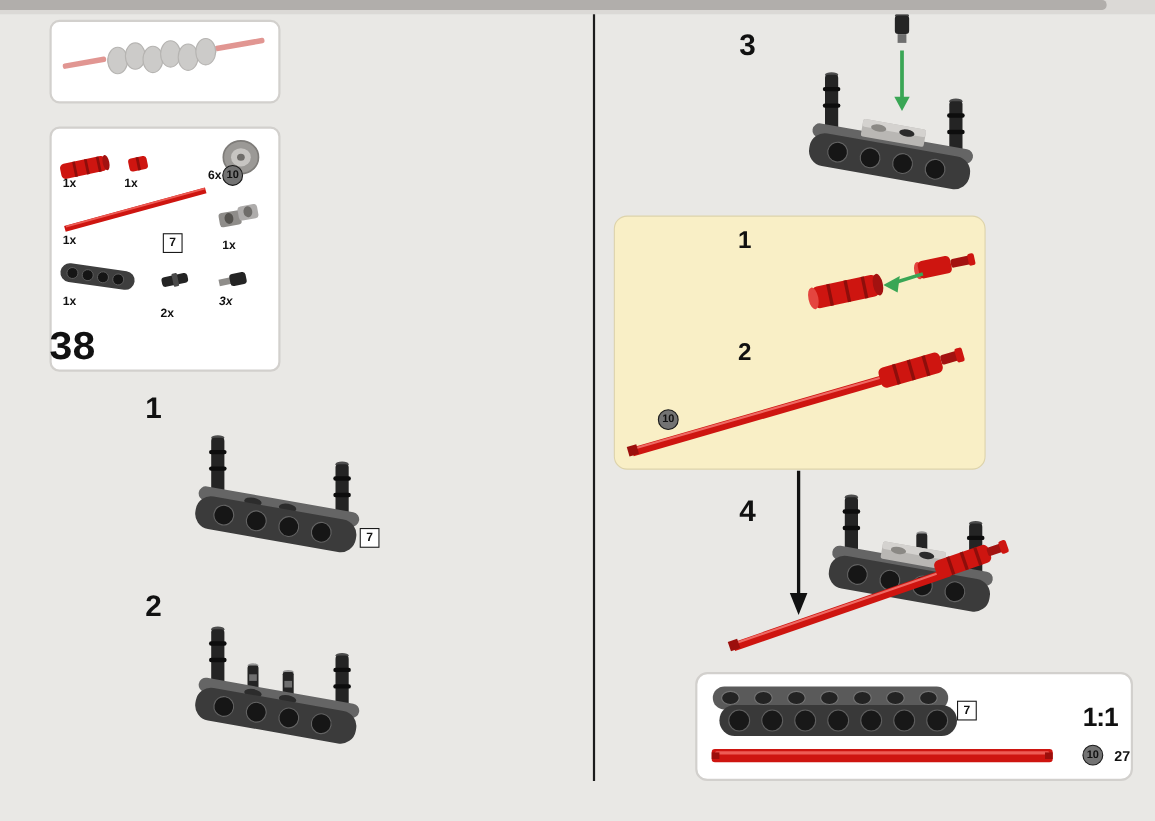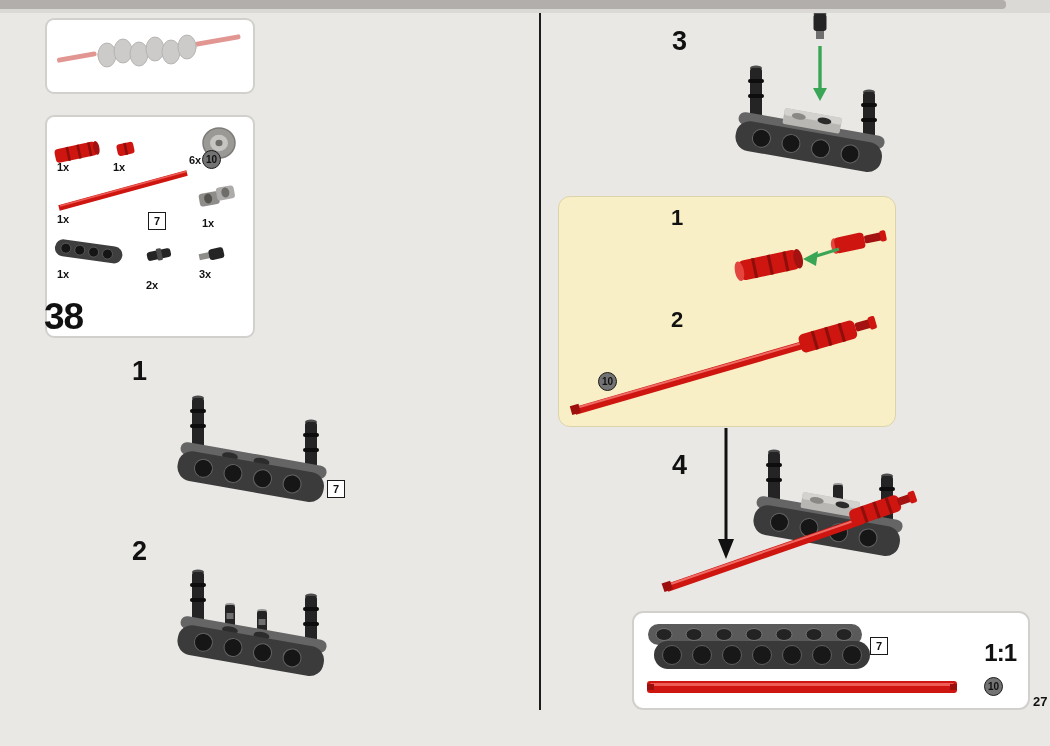--- a/index.html
+++ b/index.html
@@ -36,21 +36,21 @@
   .mini-label { position:absolute; font-size:22px; font-weight:800; }
   .callout {
     position:absolute;
     background:#f9efc6;
     border:1px solid #ddd3ab;
     border-radius:12px;
   }
   .divider { position:absolute; background:#1c1c1c; }
   .footer-strip { position:absolute; left:0; top:712; width:1050px; height:13px; background:#dbd9d6; }
   .progress-bar { position:absolute; left:0; top:714; width:1006px; height:9px; background:#b1aeab; border-radius:0 4px 4px 0; }
-  .page-num { position:absolute; left:1013px; top:694px; font-size:13px; font-weight:bold;margin-left:20px; }
+  .page-num { position:absolute; left:1013px; top:680px; font-size:13px; font-weight:bold; }
   .ratio-label { position:absolute; font-size:24px; font-weight:900; letter-spacing:-1px; }
   svg { display:block; }
 </style>
 </head>
 <body>
 
 <div class="panel" style="left:45px; top:18px; width:210px; height:76px;">
   <svg width="206" height="72" viewBox="0 0 206 72">
     <g opacity="0.75">
       <rect x="10" y="38" width="40" height="5" rx="2" fill="#d8736e" transform="rotate(-10 10 40)"></rect>
@@ -114,24 +114,24 @@
   </svg>
   <span class="count" style="left:10px; top:44px;">1x</span>
   <span class="count" style="left:66px; top:44px;">1x</span>
   <span class="badge-ci" style="left:131px; top:33px;">10</span>
   <span class="count" style="left:142px; top:37px;">6x</span>
   <span class="count" style="left:10px; top:96px;">1x</span>
   <span class="badge-sq" style="left:101px; top:95px;">7</span>
   <span class="count" style="left:155px; top:100px;">1x</span>
   <span class="count" style="left:10px; top:151px;">1x</span>
   <span class="count" style="left:99px; top:162px;">2x</span>
-  <span class="count" style="left:152px; top:151px;">3x</span>
+  <span class="count" style="left:152px; top:151px;font-style:italic;">3x</span>
 </div>
 
-<div class="step-big" style="left:44px; top:296px;">38</div>
+<div class="step-big" style="left:44px; top:296px;font-family:Liberation Mono, monospace;">38</div>
 
 <div class="sub-label" style="left:132px; top:356px;">1</div>
 <svg class="abs" style="left:172px; top:382px;" width="170" height="128" viewBox="0 0 170 128">
   <ellipse cx="26" cy="16" rx="6" ry="2.4" fill="#4d4d4d"></ellipse>
   <rect x="20" y="16" width="12" height="52" rx="3" fill="#242424"></rect>
   <rect x="18" y="27" width="16" height="4" rx="2" fill="#0d0d0d"></rect>
   <rect x="18" y="42" width="16" height="4" rx="2" fill="#0d0d0d"></rect>
   <ellipse cx="139" cy="40" rx="6" ry="2.4" fill="#4d4d4d"></ellipse>
   <rect x="133" y="40" width="12" height="52" rx="3" fill="#242424"></rect>
   <rect x="131" y="51" width="16" height="4" rx="2" fill="#0d0d0d"></rect>

